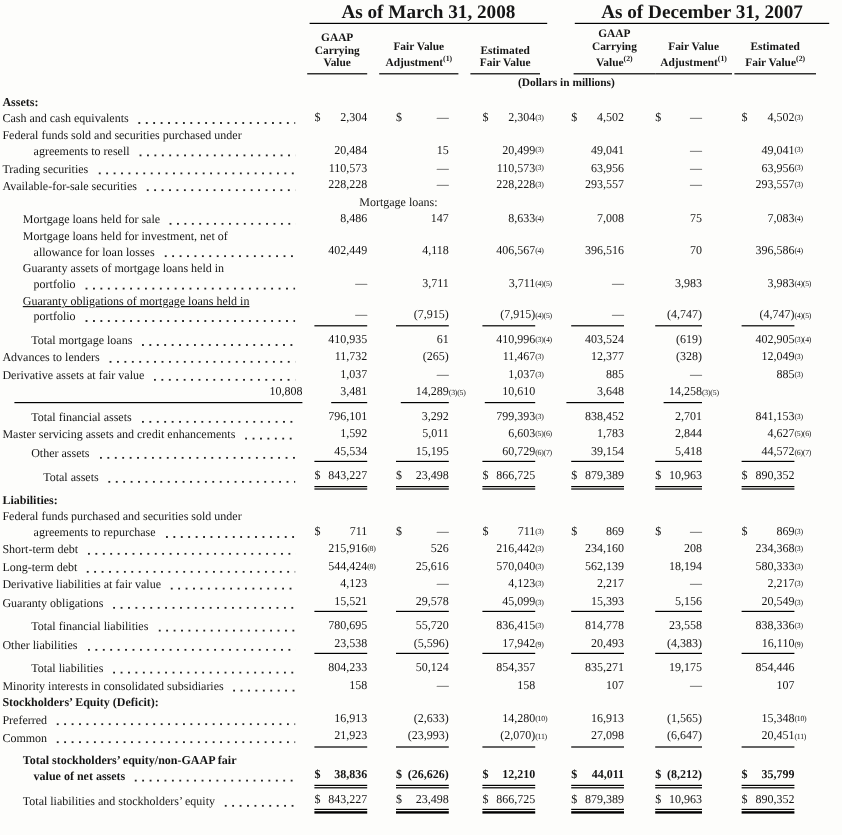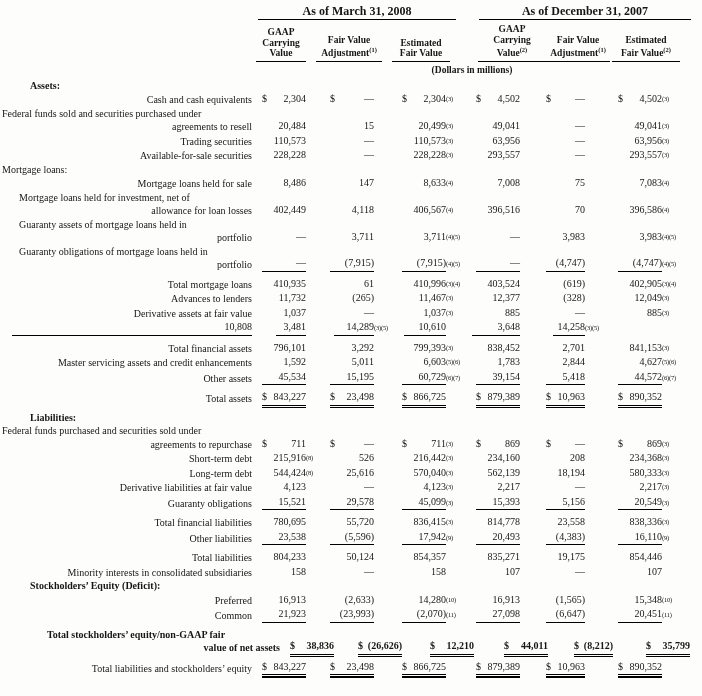--- a/index.html
+++ b/index.html
@@ -9,21 +9,21 @@
     font-family:"Liberation Serif","DejaVu Serif",serif;
     padding:5px 0 0 2px;overflow:hidden;position:relative;
   }
   
   .title{font-weight:bold;font-size:12.5px;line-height:15px;margin-bottom:11px;white-space:nowrap;}
   .tprefix{margin-right:12px;}
   .tsup{font-size:7.5px;}
   
   .grow{display:flex;align-items:flex-end;}
   .gspacer{width:250px;flex:none;}
-  .g{font-weight:bold;font-size:12px;line-height:12px;text-align:center;
+  .g{font-weight:bold;font-size:16px;line-height:12px;text-align:center;
      border-bottom:1.8px solid #000;padding-bottom:2px;flex:none;}
   .g1{width:198px;margin-left:6px;}
   .g2{width:212px;margin-left:23px;}
   
   .chrow{display:flex;align-items:flex-end;margin-top:4px;}
   .chsp{width:250px;flex:none;}
   .ch{font-weight:bold;font-size:9.5px;line-height:10.5px;text-align:center;
       border-bottom:1.5px solid #000;padding-bottom:2px;flex:none;}
   .ch sup{font-size:6.5px;}
   .ch1{width:50px;margin-left:4px;}
@@ -33,24 +33,24 @@
   .ch5{width:64px;}
   .ch6{width:68px;margin-left:2px;}
   
   .units{margin-left:250px;width:440px;text-align:center;font-weight:bold;
          font-size:9.5px;line-height:13px;margin-top:2px;margin-bottom:1px;}
   
   .tbody{margin-top:2px;}
   .row{display:grid;grid-template-columns:250px 54px 68px 72px 74px 65px 77px;
        align-items:end;line-height:13.5px;font-size:10px;}
   .row.sp{margin-top:5px;}
-  .row.b{font-weight:bold;margin-left:28px;}
+  .row.b{font-weight:bold;}
   .lab{grid-column:1;}
   .lab .t1,.lab .t2{white-space:nowrap;}
-  .lwrap{display:flex;align-items:flex-end;flex-direction:column;}
+  .lwrap{display:flex;align-items:flex-end;}
   .dots{flex:1;height:13.5px;min-width:8px;margin:0 6px 0 5px;
         background-image:radial-gradient(circle, #222 0.85px, rgba(0,0,0,0) 1.05px);
         background-size:6.2px 3px;background-repeat:repeat-x;
         background-position:left 1px bottom 2.5px;}
   .cell{position:relative;}
   .cin{display:flex;justify-content:space-between;padding-bottom:1px;}
   .c1 .cin{margin-left:10px;}
   .c2 .cin{margin-left:24px;}
   .c3 .cin{margin-left:28px;}
   .c4 .cin{margin-left:30px;}
@@ -275,21 +275,21 @@
             </div>
           </div>
           <div class="cell c6">
             <div class="cin">
               <span class="val">293,557</span>
             </div>
             <span class="fs">(3)</span>
           </div>
         </div>
         <div class="row">
-          <div class="lab" style="grid-column: 1 / 8;"><span class="t1" style="padding-left: 0px;">Mortgage loans:</span></div>
+          <div class="lab" style="grid-column: 1 / 8; text-align: center;"><span class="t1" style="padding-left: 0px;">Mortgage loans:</span></div>
         </div>
         <div class="row">
           <div class="lab">
             <div class="lwrap">
               <span class="t1" style="padding-left: 17px;">Mortgage loans held for sale</span>
               <span class="dots"></span>
             </div>
           </div>
           <div class="cell c1">
             <div class="cin">
@@ -401,21 +401,21 @@
           </div>
           <div class="cell c6">
             <div class="cin">
               <span class="val">3,983</span>
             </div>
             <span class="fs">(4)(5)</span>
           </div>
         </div>
         <div class="row rs">
           <div class="lab">
-            <div class="t1" style="padding-left: 17px;"><span>Guaranty obligations of mortgage loans held in</span></div>
+            <div class="t1" style="padding-left: 17px; text-decoration: underline;"><span>Guaranty obligations of mortgage loans held in</span></div>
             <div class="lwrap">
               <span class="t2" style="padding-left: 26px;">portfolio</span>
               <span class="dots"></span>
             </div>
           </div>
           <div class="cell c1">
             <div class="cin">
               <span class="val">—</span>
             </div>
           </div>

